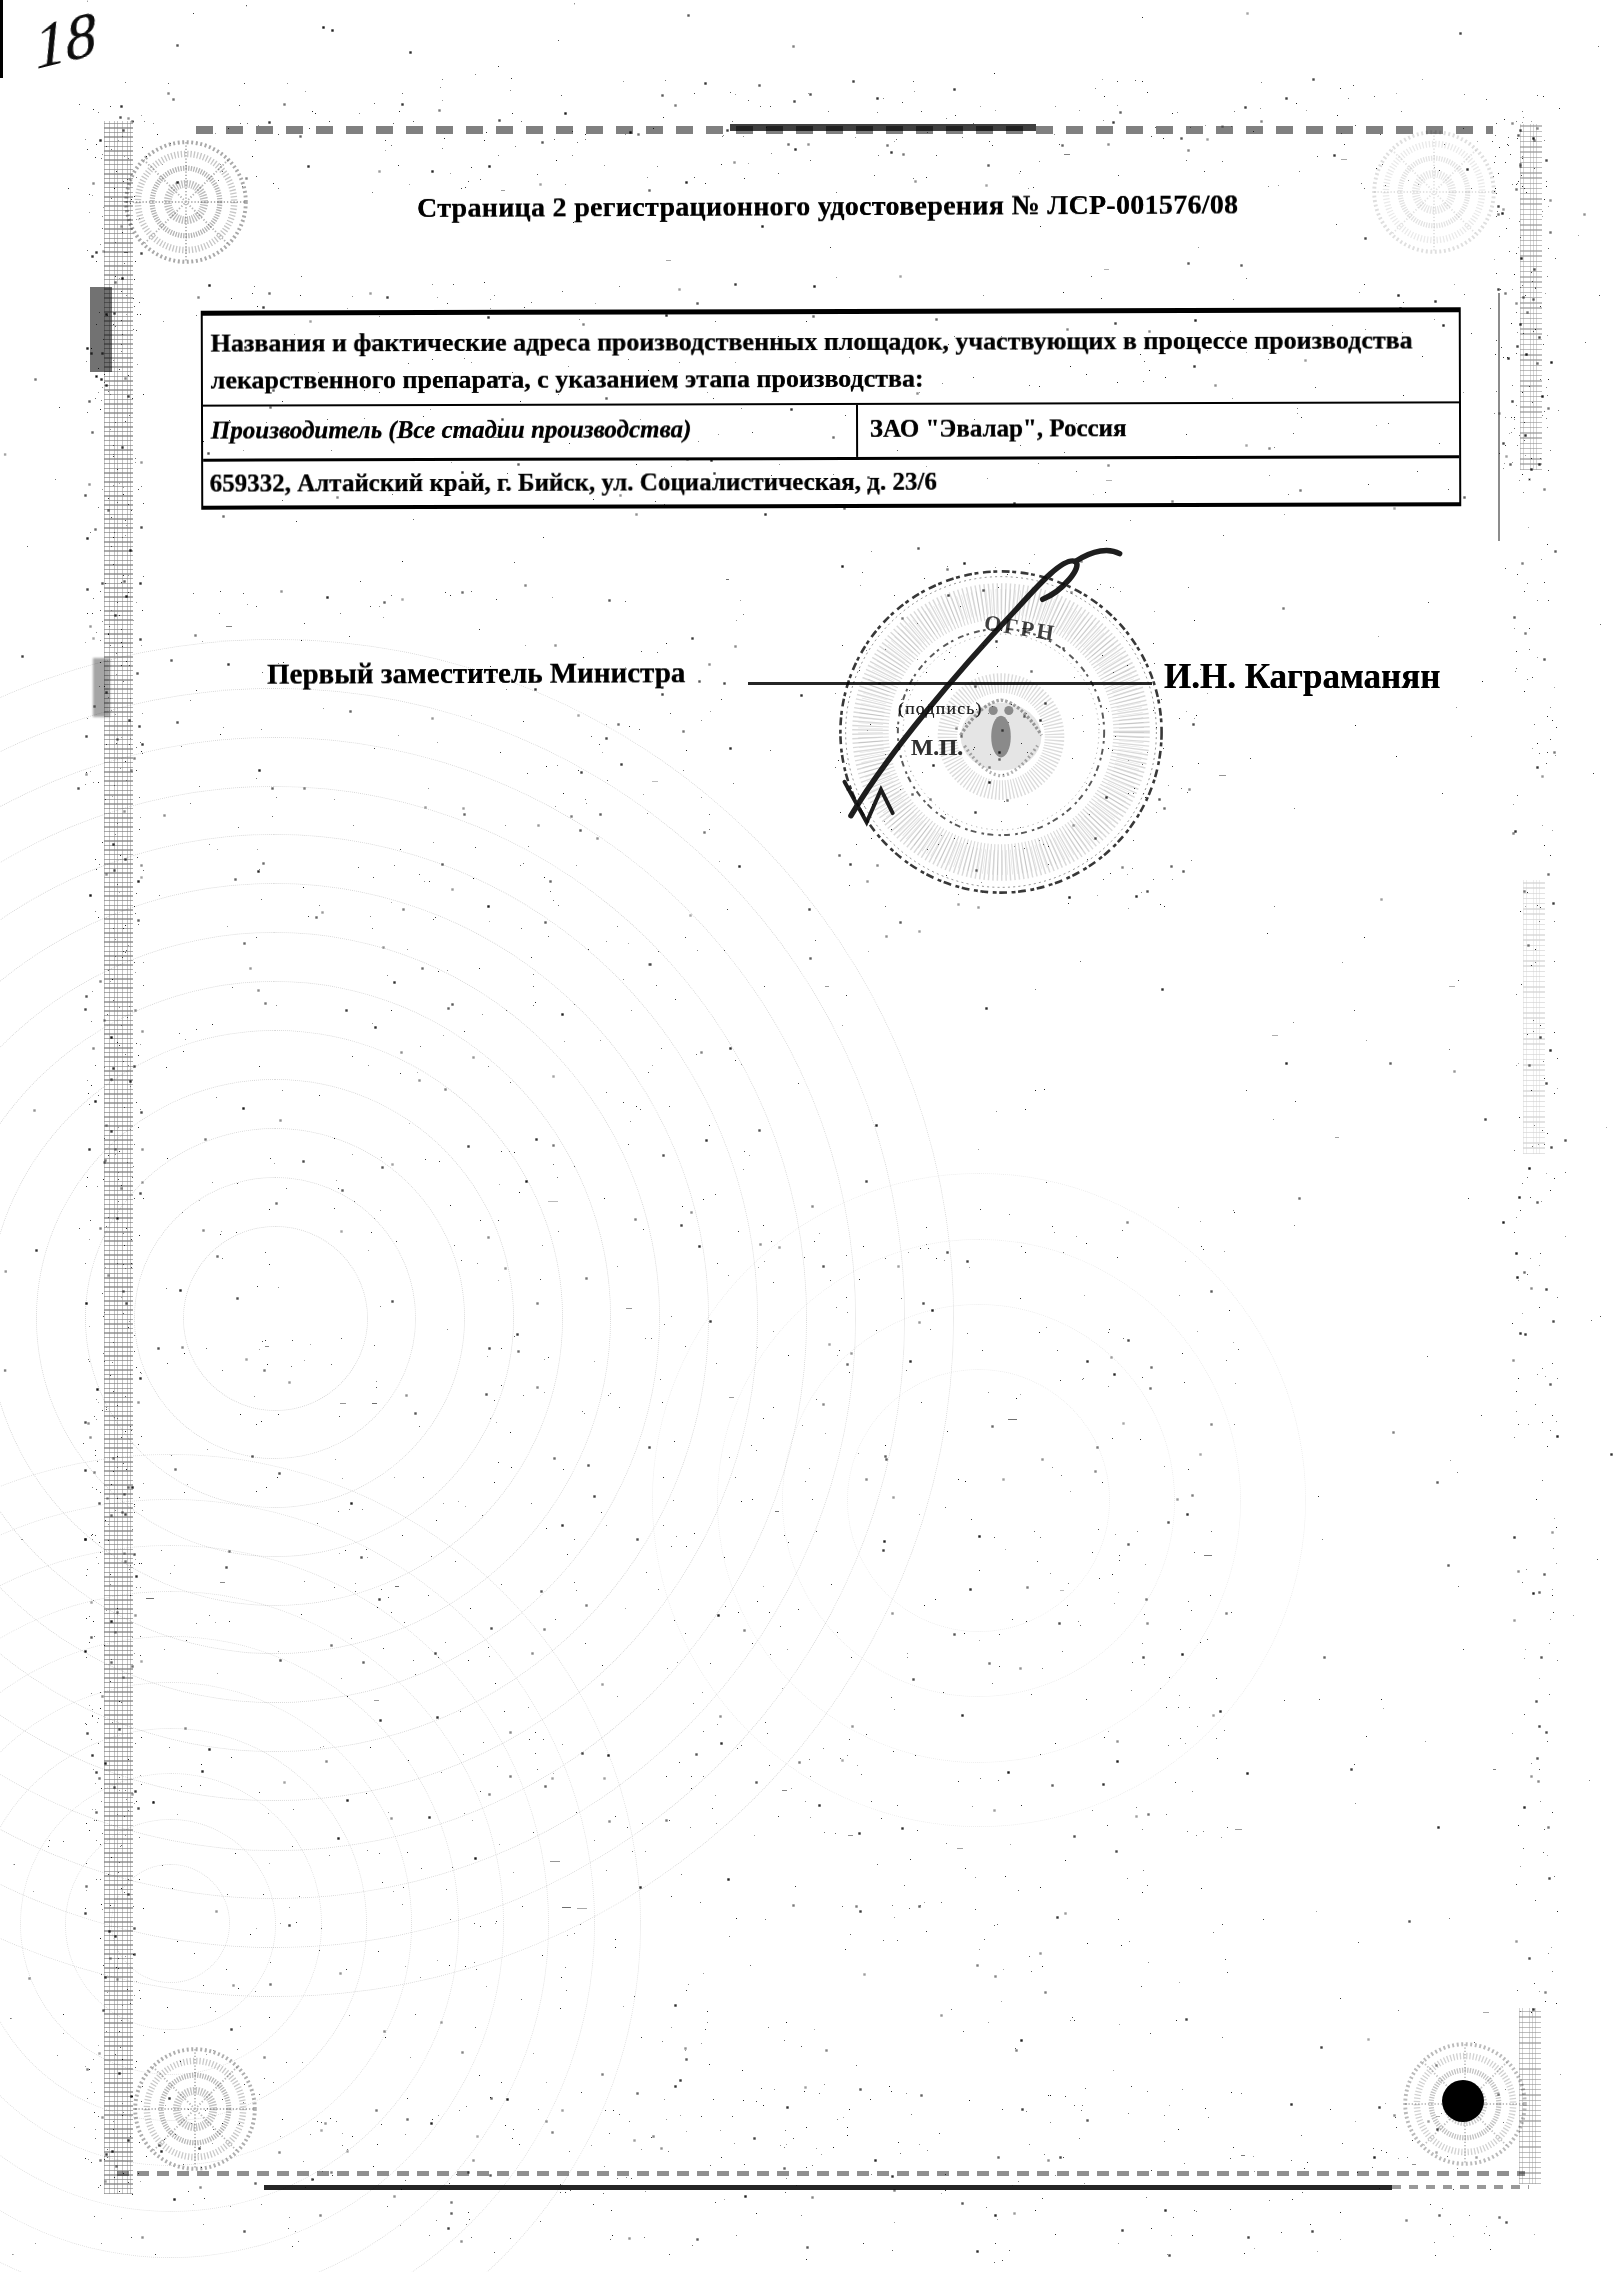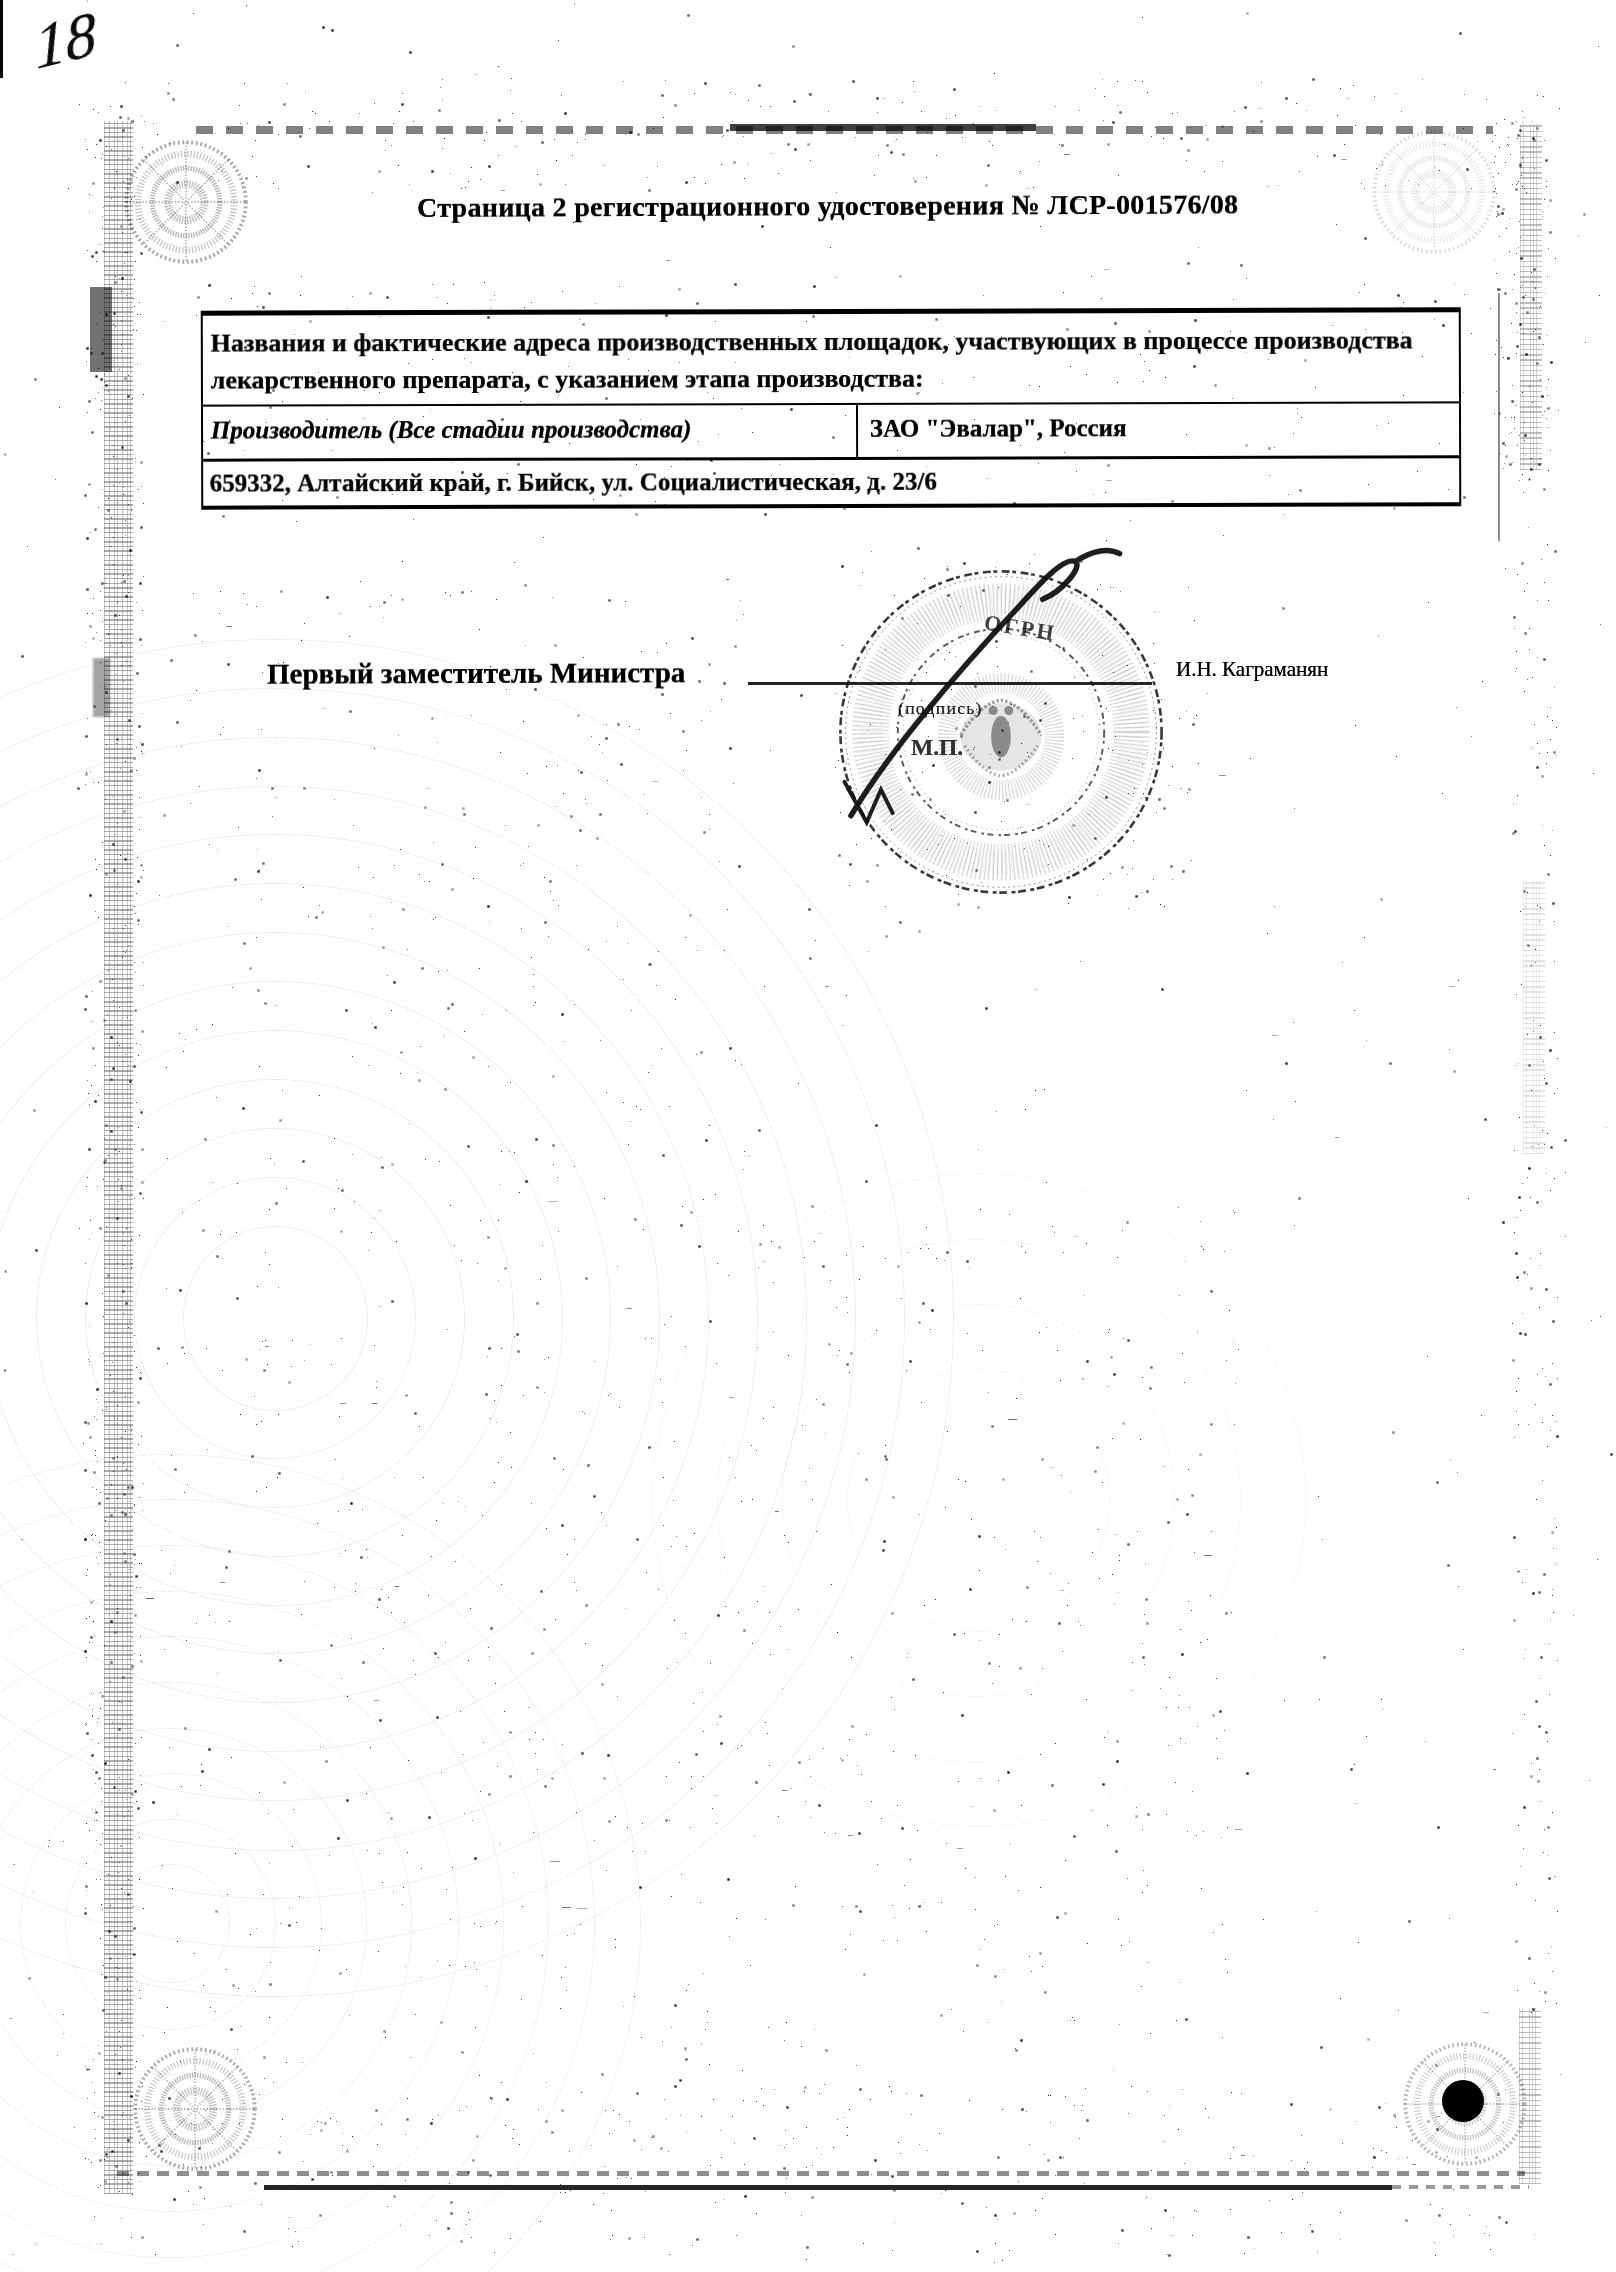--- a/index.html
+++ b/index.html
@@ -38,21 +38,21 @@
   .tbl-mid{ display:flex; border-bottom:3.9px solid #000; }
   .cell-l{
     box-sizing:border-box; width:655px; border-right:2.6px solid #000;
     padding:10.4px 6.5px 0 7.8px; font-size:25px; font-weight:700; font-style:italic; height:52px;
   }
   .cell-r{ box-sizing:border-box; flex:1; padding:10.4px 6.5px 0 11.7px; font-size:25px; font-weight:700; height:52px;}
   .tbl-addr{ box-sizing:border-box; height:44px; padding:7.8px 6.5px 0 6.5px; font-size:25px; font-weight:700;}
 
   
   .sig-pos{ left:267px; top:657px; font-size:29px; font-weight:700; white-space:nowrap; transform:rotate(-.2deg);}
-  .sig-name{ left:1164px; top:657px; font-size:21px; font-weight:400; white-space:nowrap;margin-left:12px;}
+  .sig-name{ left:1164px; top:657px; font-size:35px; font-weight:700; white-space:nowrap;}
   .sig-line{ left:748px; top:682px; width:404px; height:2.6px; background:#000; opacity:.85;}
   .sig-podpis{ left:898px; top:698px; font-size:17.6px; letter-spacing:1.3px; opacity:.85;}
   .sig-mp{ left:911px; top:734px; font-size:23.5px; font-weight:700; opacity:.8;}
 
   
   .b-left{
     left:104px; top:121px; width:29px; height:2073px; opacity:.5;
     background-image:
       repeating-linear-gradient(0deg, rgba(0,0,0,.65) 0 1.3px, transparent 1.3px 4.6px),
       repeating-linear-gradient(90deg, rgba(0,0,0,.45) 0 0.7px, transparent 0.7px 2.6px);

